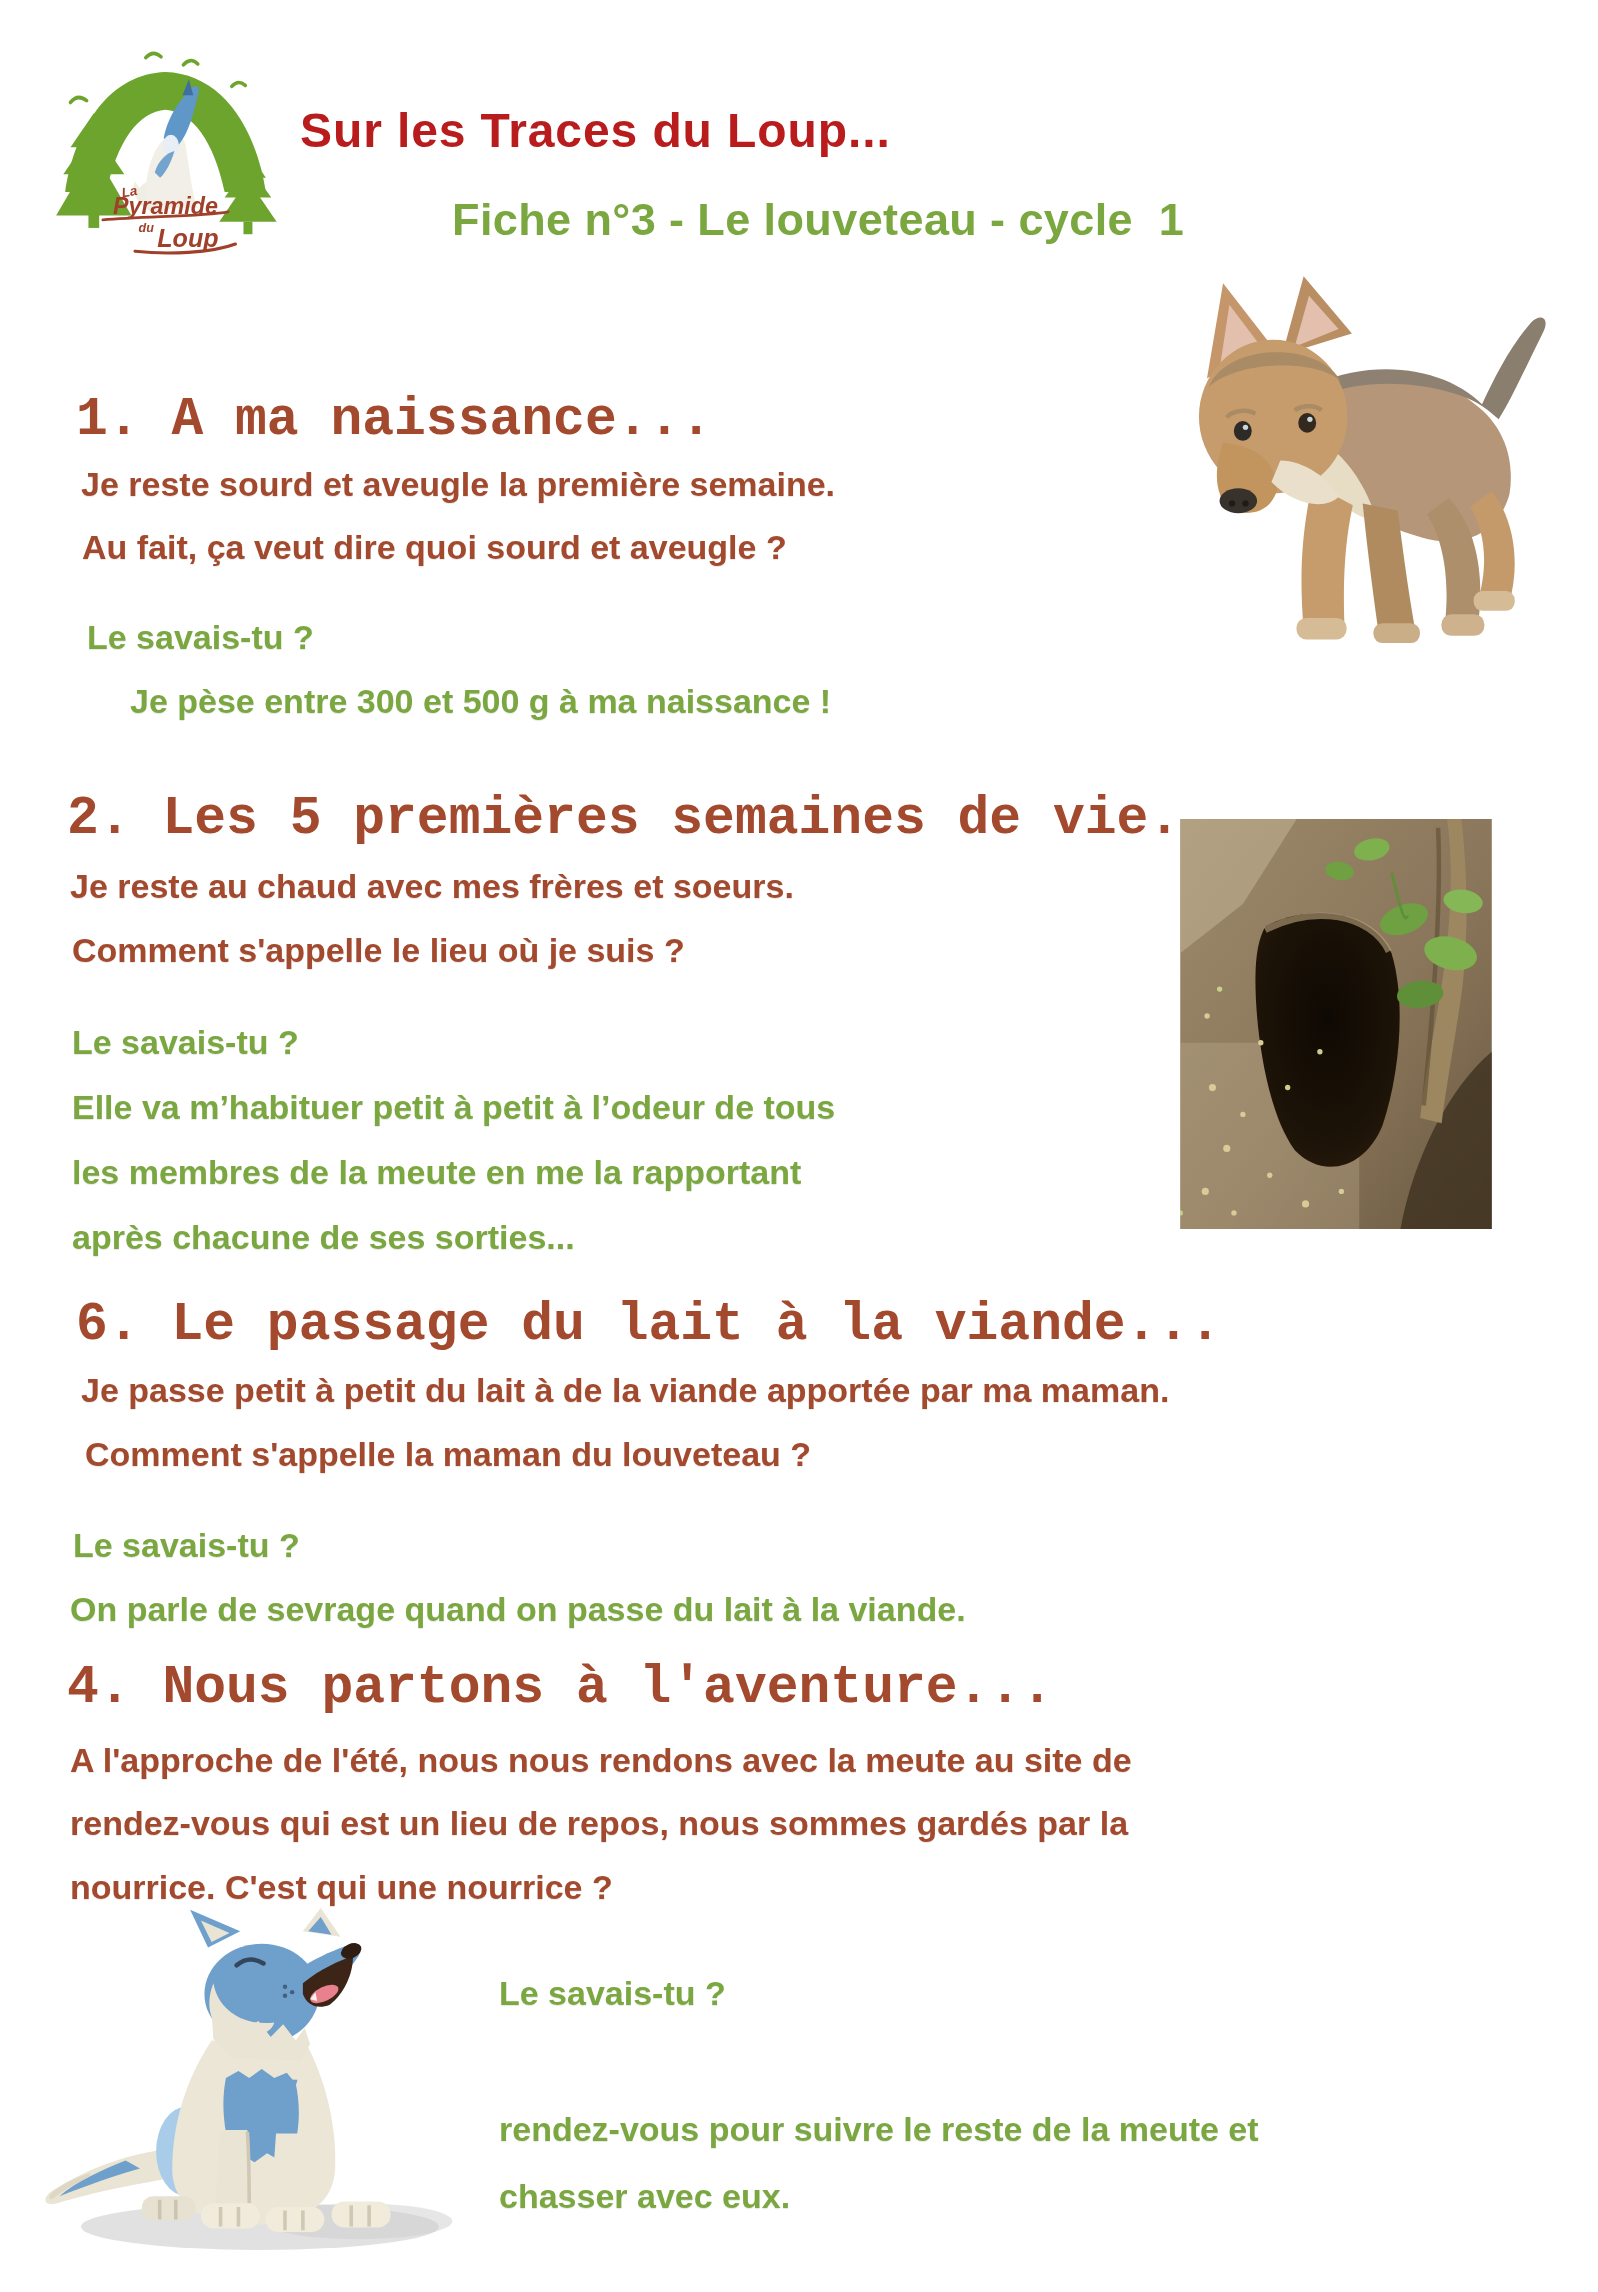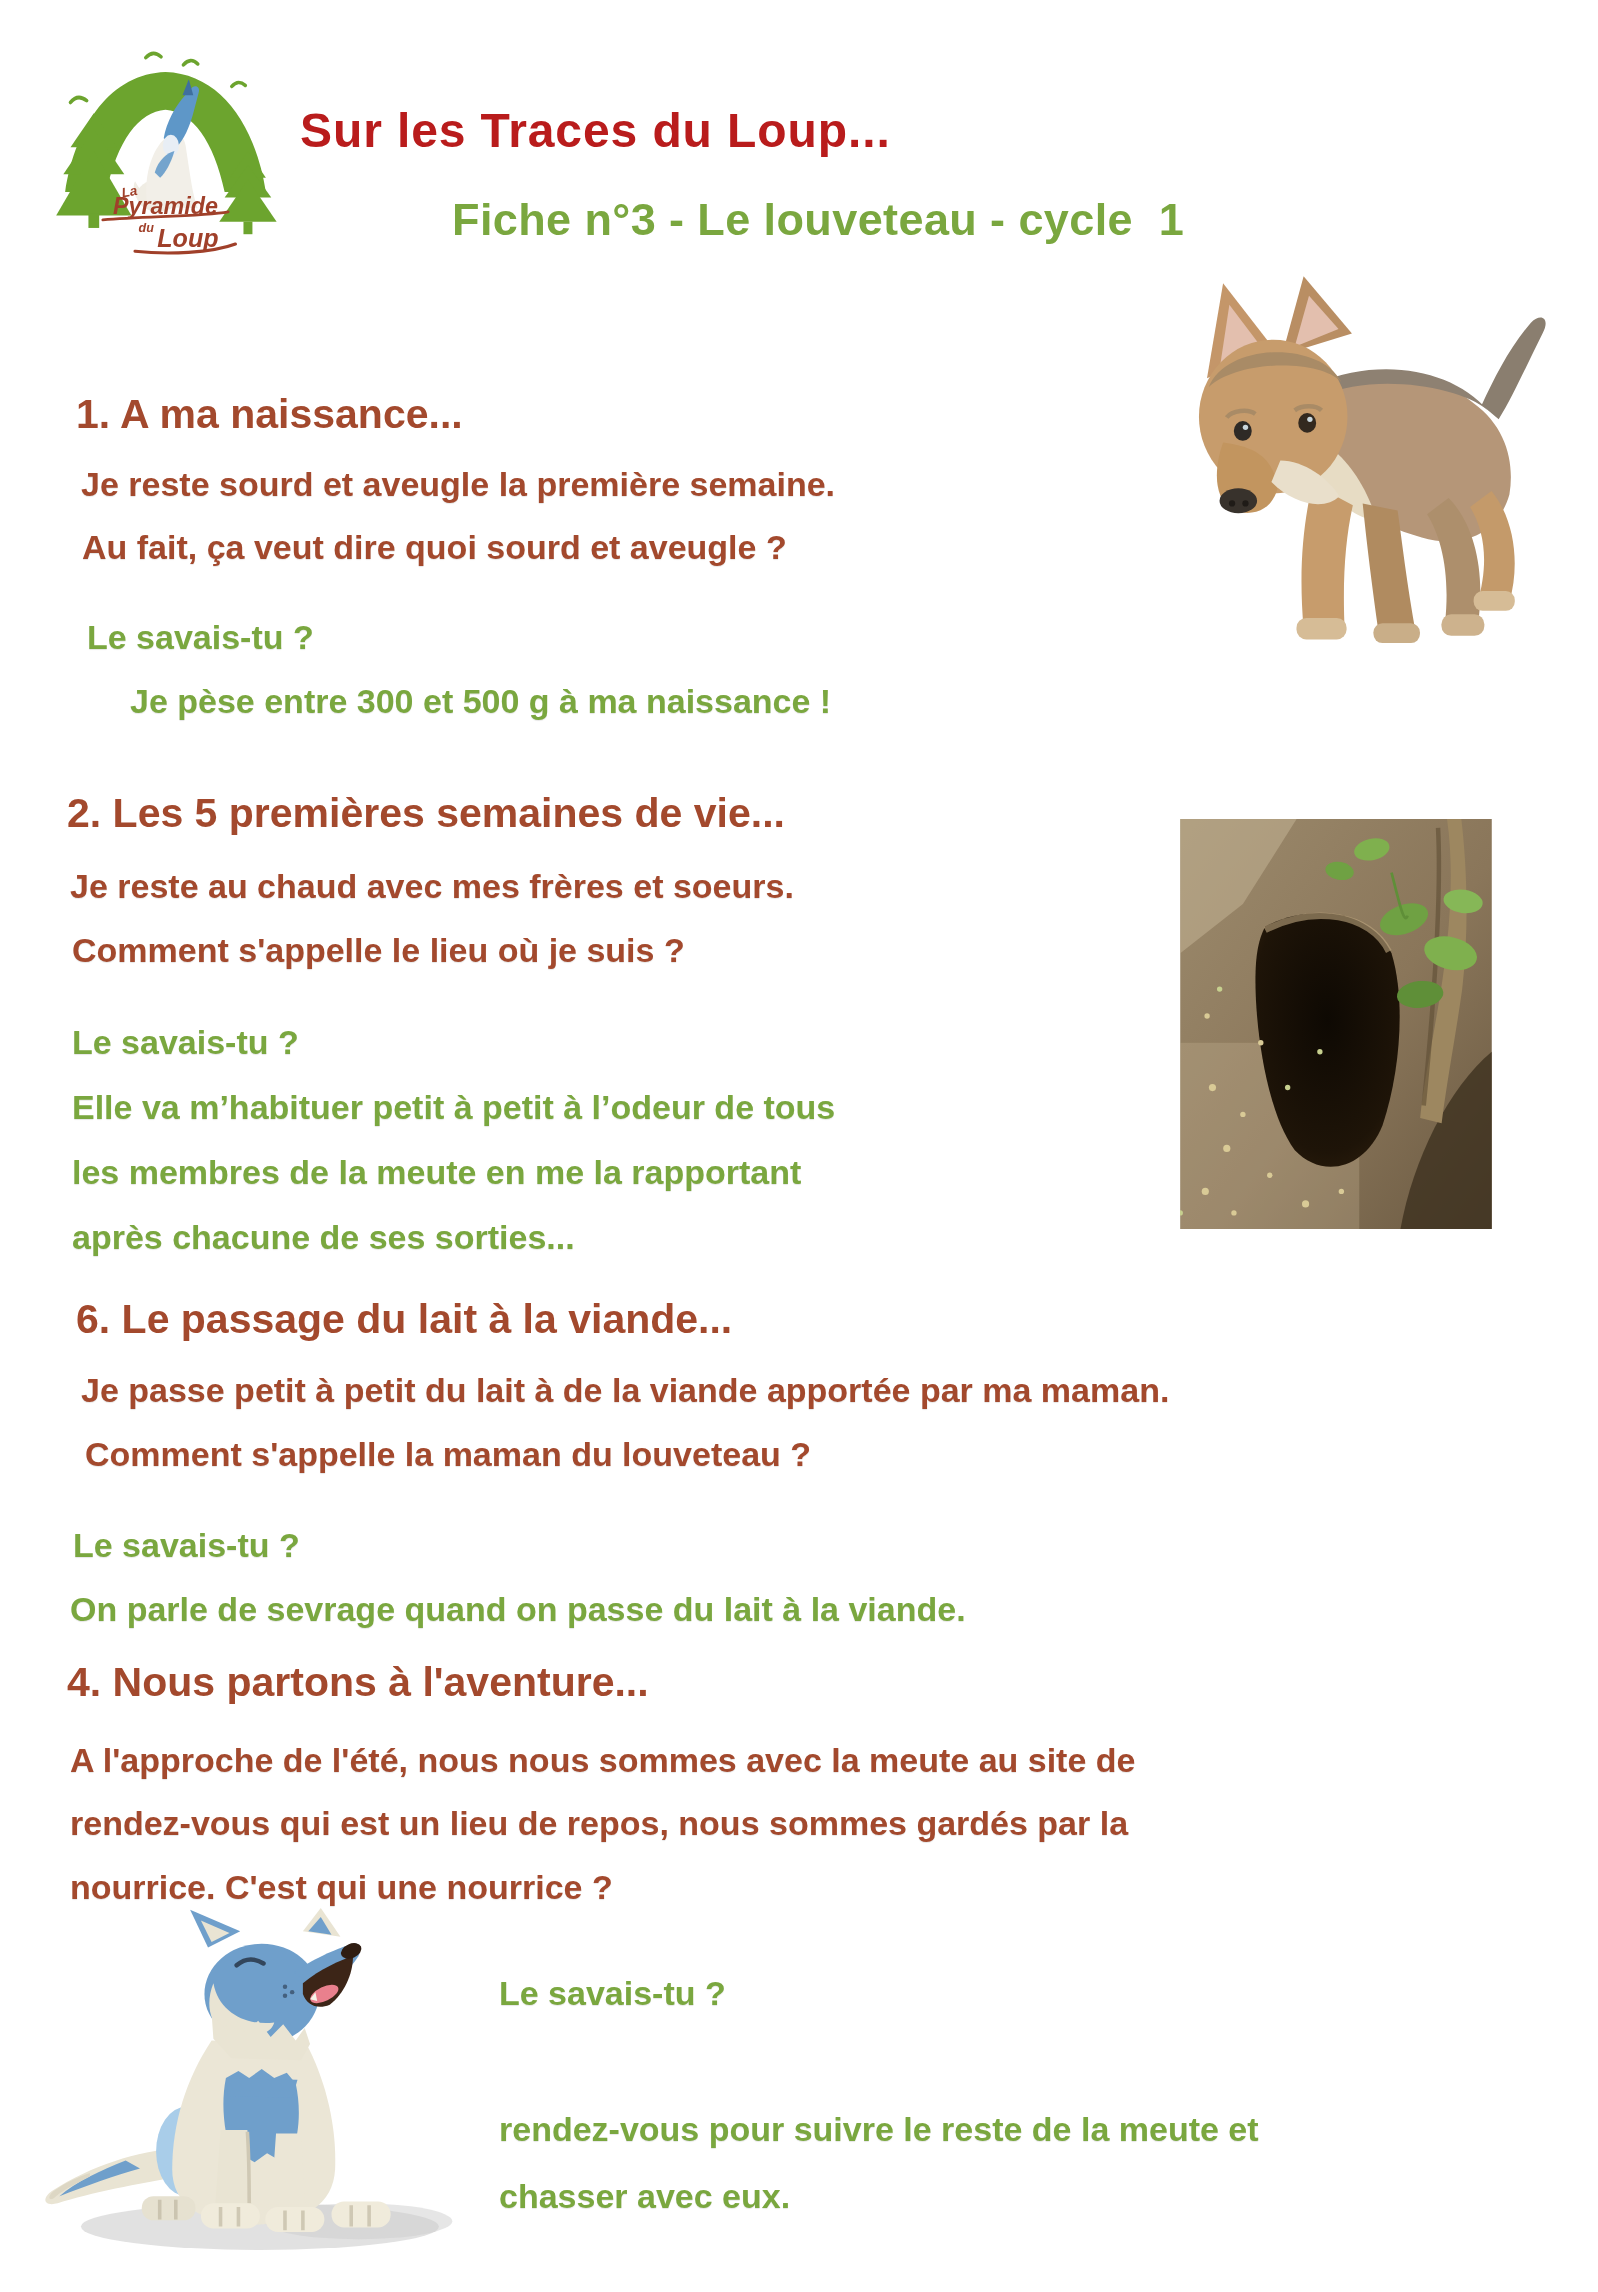--- a/index.html
+++ b/index.html
@@ -4,21 +4,21 @@
 <style>
   * { margin:0; padding:0; box-sizing:border-box; }
   html,body { background:#ffffff; }
   .page {
     position:relative; width:1599px; height:2293px; background:#ffffff;
     font-family:"Liberation Sans","DejaVu Sans",sans-serif; overflow:hidden;
   }
   .abs { position:absolute; white-space:pre; line-height:1; }
   .t-title   { font-size:48px; font-weight:bold; color:#b91c1c; letter-spacing:0.9px; }
   .t-subtitle{ font-size:45px; font-weight:bold; color:#7AA73F; letter-spacing:0.4px; }
-  .t-heading { font-size:41px; font-weight:bold; color:#A3492D; }
+  .t-heading { font-size:53px; font-weight:bold; color:#A3492D;font-family:Liberation Mono, monospace; }
   .t-body    { font-size:34px; font-weight:bold; color:#A3492D; text-shadow:0 0.9px 0.9px rgba(0,0,0,0.10); }
   .t-green   { font-size:34px; font-weight:bold; color:#7AA73F; text-shadow:0 0.9px 0.9px rgba(0,0,0,0.10); }
   .img-box { position:absolute; }
   .img-box svg { display:block; width:100%; height:100%; }
 </style>
 </head>
 <body>
 
 <div class="page">
 
@@ -186,21 +186,21 @@
     </svg>
   </div>
 
   <div class="abs t-heading" style="left:76px; top:1299px;">6. Le passage du lait à la viande...</div>
   <div class="abs t-body" style="left:81px; top:1373px;">Je passe petit à petit du lait à de la viande apportée par ma maman.</div>
   <div class="abs t-body" style="left:85px; top:1437px;">Comment s'appelle la maman du louveteau ?</div>
   <div class="abs t-green" style="left:73px; top:1528px;">Le savais-tu ?</div>
   <div class="abs t-green" style="left:70px; top:1592px;">On parle de sevrage quand on passe du lait à la viande.</div>
 
   <div class="abs t-heading" style="left:67px; top:1662px;">4. Nous partons à l'aventure...</div>
-  <div class="abs t-body" style="left:70px; top:1743px;">A l'approche de l'été, nous nous sommes avec la meute au site de</div>
+  <div class="abs t-body" style="left:70px; top:1743px;">A l'approche de l'été, nous nous rendons avec la meute au site de</div>
   <div class="abs t-body" style="left:70px; top:1806px;">rendez-vous qui est un lieu de repos, nous sommes gardés par la</div>
   <div class="abs t-body" style="left:70px; top:1870px;">nourrice. C'est qui une nourrice ?</div>
   <div class="abs t-green" style="left:499px; top:1976px;">Le savais-tu ?</div>
   <div class="abs t-green" style="left:499px; top:2112px;">rendez-vous pour suivre le reste de la meute et</div>
   <div class="abs t-green" style="left:499px; top:2179px;">chasser avec eux.</div>
 
   <div class="img-box" style="left:36px; top:1908px; width:421px; height:358px;">
     <svg viewBox="0 0 470 400">
 
       <ellipse cx="250" cy="356" rx="200" ry="26" fill="#C4C4C4" opacity="0.5"></ellipse>

